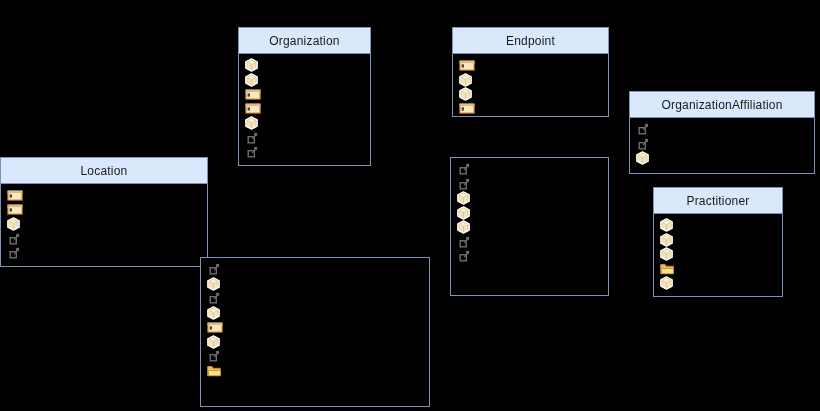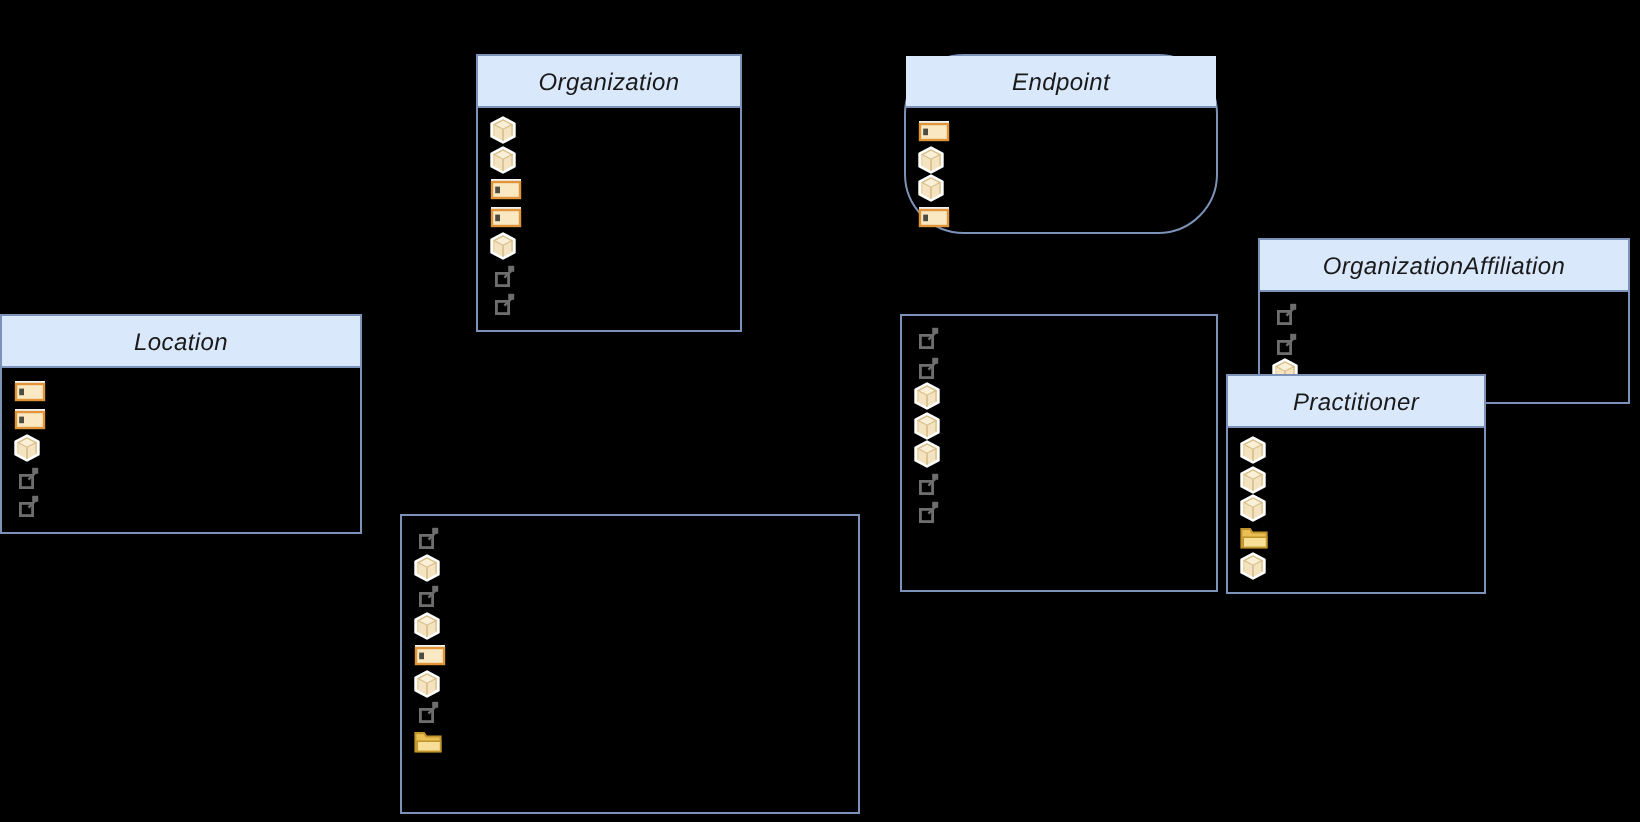--- a/index.html
+++ b/index.html
@@ -11,21 +11,21 @@
   .uml-class{
     position:absolute;box-sizing:border-box;
     background:#000;border:1px solid var(--border,#7d92b8);
   }
   .uml-class .hdr{
     height:26px;box-sizing:border-box;
     background:var(--header-fill,#dae8fc);
     border-bottom:1px solid var(--border,#7d92b8);
     display:flex;align-items:center;justify-content:center;
     font-size:12px;color:var(--title-color,#1a1a1a);
-    letter-spacing:.2px;white-space:nowrap;overflow:hidden;font-style:italic;
+    letter-spacing:.2px;white-space:nowrap;overflow:hidden;
   }
   .attrs{padding:4px 0 0 6px;}
   .attr-row{height:14.5px;display:flex;align-items:center;}
   .icon{display:inline-flex;width:17px;align-items:center;}
   .icon.i-reference{padding-left:2px;}
   .icon svg{display:block;}
 </style>
 </head>
 <body>
 
@@ -99,21 +99,21 @@
           <svg width="11" height="12" viewBox="0 0 11 12">
             <rect x="1.2" y="4.7" width="6.1" height="6.1" fill="none" stroke="#6e6e6e" stroke-width="1.4"></rect>
             <path d="M5.2,6.8 L8.6,3.4" stroke="#6e6e6e" stroke-width="1.2" fill="none"></path>
             <rect x="7.1" y="0.9" width="3" height="3" fill="#6e6e6e"></rect>
           </svg>
         </span>
       </div>
     </div>
 </section>
 
-<section class="uml-class" style="left:452px;top:27px;width:157px;height:90px;border-radius:30px;">
+<section class="uml-class" style="left:452px;top:27px;width:157px;height:90px;">
   <div class="hdr">
     <span>Endpoint</span>
   </div>
   <div class="attrs">
       <div class="attr-row">
         <span class="icon i-primitive">
           <svg width="16" height="11" viewBox="0 0 16 11">
             <rect x="0.5" y="0.5" width="15" height="3" fill="#ffffff" opacity="0.95"></rect>
             <rect x="1" y="2" width="14" height="8" fill="#f9e8c2" stroke="#e0953a" stroke-width="1.2"></rect>
             <rect x="2.6" y="4.3" width="2.4" height="3.3" fill="#4c4c42"></rect>
@@ -147,21 +147,21 @@
           <svg width="16" height="11" viewBox="0 0 16 11">
             <rect x="0.5" y="0.5" width="15" height="3" fill="#ffffff" opacity="0.95"></rect>
             <rect x="1" y="2" width="14" height="8" fill="#f9e8c2" stroke="#e0953a" stroke-width="1.2"></rect>
             <rect x="2.6" y="4.3" width="2.4" height="3.3" fill="#4c4c42"></rect>
           </svg>
         </span>
       </div>
     </div>
 </section>
 
-<section class="uml-class" style="left:629px;top:91px;width:186px;height:83px;margin-top:28px;">
+<section class="uml-class" style="left:629px;top:91px;width:186px;height:83px;">
   <div class="hdr">
     <span>OrganizationAffiliation</span>
   </div>
   <div class="attrs">
       <div class="attr-row">
         <span class="icon i-reference">
           <svg width="11" height="12" viewBox="0 0 11 12">
             <rect x="1.2" y="4.7" width="6.1" height="6.1" fill="none" stroke="#6e6e6e" stroke-width="1.4"></rect>
             <path d="M5.2,6.8 L8.6,3.4" stroke="#6e6e6e" stroke-width="1.2" fill="none"></path>
             <rect x="7.1" y="0.9" width="3" height="3" fill="#6e6e6e"></rect>
@@ -184,21 +184,21 @@
             <polygon points="6.5,2 11,4.3 6.5,6.6 2,4.3" fill="#faf0d8" stroke="#d8bd87" stroke-width="0.6"></polygon>
             <line x1="6.5" y1="6.6" x2="6.5" y2="12.4" stroke="#d8bd87" stroke-width="0.8"></line>
             <line x1="11" y1="4.3" x2="11" y2="9.8" stroke="#d8bd87" stroke-width="0.6"></line>
             <line x1="2" y1="4.3" x2="2" y2="9.8" stroke="#e8d4a4" stroke-width="0.6"></line>
           </svg>
         </span>
       </div>
     </div>
 </section>
 
-<section class="uml-class" style="left:0px;top:157px;width:181px;height:110px;">
+<section class="uml-class" style="left:0px;top:157px;width:208px;height:110px;">
   <div class="hdr">
     <span>Location</span>
   </div>
   <div class="attrs">
       <div class="attr-row">
         <span class="icon i-primitive">
           <svg width="16" height="11" viewBox="0 0 16 11">
             <rect x="0.5" y="0.5" width="15" height="3" fill="#ffffff" opacity="0.95"></rect>
             <rect x="1" y="2" width="14" height="8" fill="#f9e8c2" stroke="#e0953a" stroke-width="1.2"></rect>
             <rect x="2.6" y="4.3" width="2.4" height="3.3" fill="#4c4c42"></rect>
@@ -313,21 +313,21 @@
           <svg width="11" height="12" viewBox="0 0 11 12">
             <rect x="1.2" y="4.7" width="6.1" height="6.1" fill="none" stroke="#6e6e6e" stroke-width="1.4"></rect>
             <path d="M5.2,6.8 L8.6,3.4" stroke="#6e6e6e" stroke-width="1.2" fill="none"></path>
             <rect x="7.1" y="0.9" width="3" height="3" fill="#6e6e6e"></rect>
           </svg>
         </span>
       </div>
     </div>
 </section>
 
-<section class="uml-class" style="left:613px;top:187px;width:130px;height:110px;">
+<section class="uml-class" style="left:653px;top:187px;width:130px;height:110px;">
   <div class="hdr">
     <span>Practitioner</span>
   </div>
   <div class="attrs">
       <div class="attr-row">
         <span class="icon i-complex">
           <svg width="13" height="14" viewBox="0 0 13 14">
             <polygon points="6.5,0.8 12.2,3.8 12.2,10.2 6.5,13.2 0.8,10.2 0.8,3.8" fill="#f3e3c0" stroke="#ffffff" stroke-width="1.3" stroke-linejoin="round"></polygon>
             <polygon points="6.5,2 11,4.3 6.5,6.6 2,4.3" fill="#faf0d8" stroke="#d8bd87" stroke-width="0.6"></polygon>
             <line x1="6.5" y1="6.6" x2="6.5" y2="12.4" stroke="#d8bd87" stroke-width="0.8"></line>

